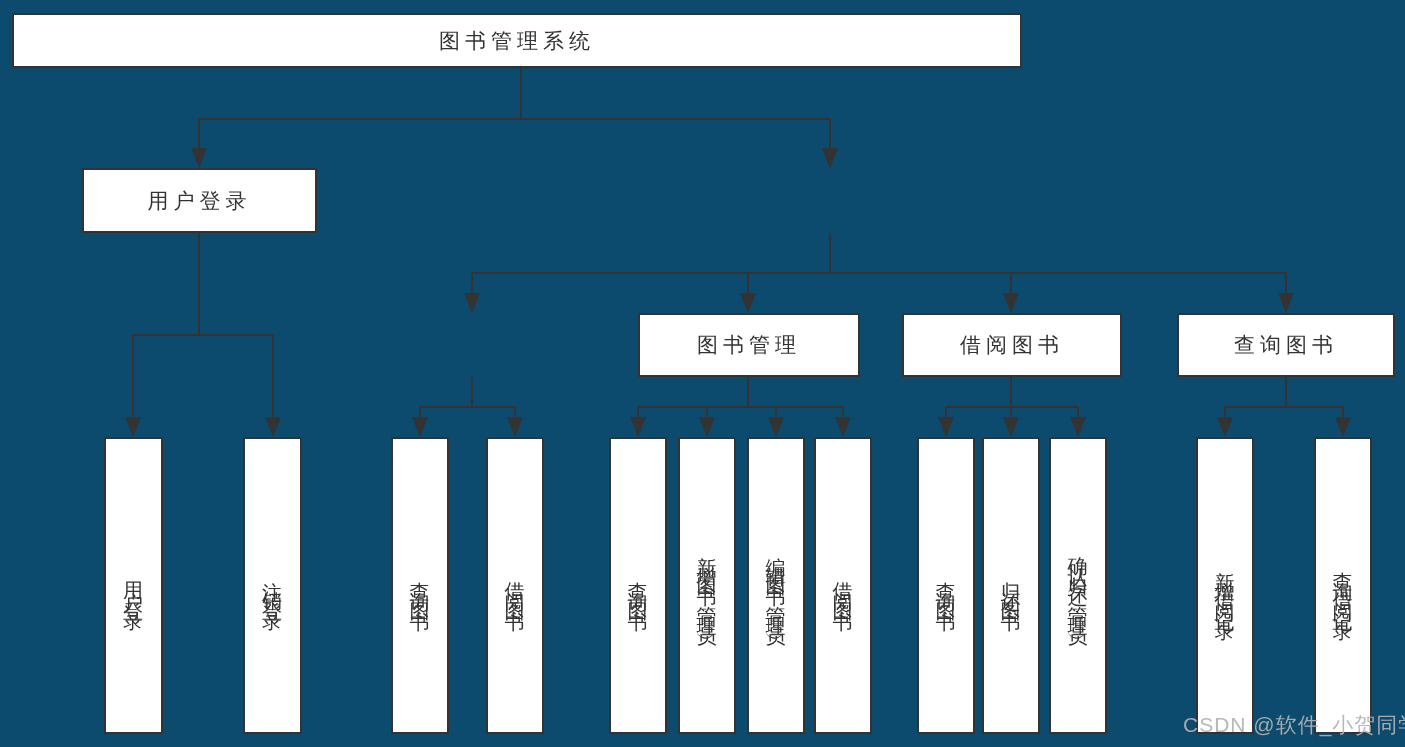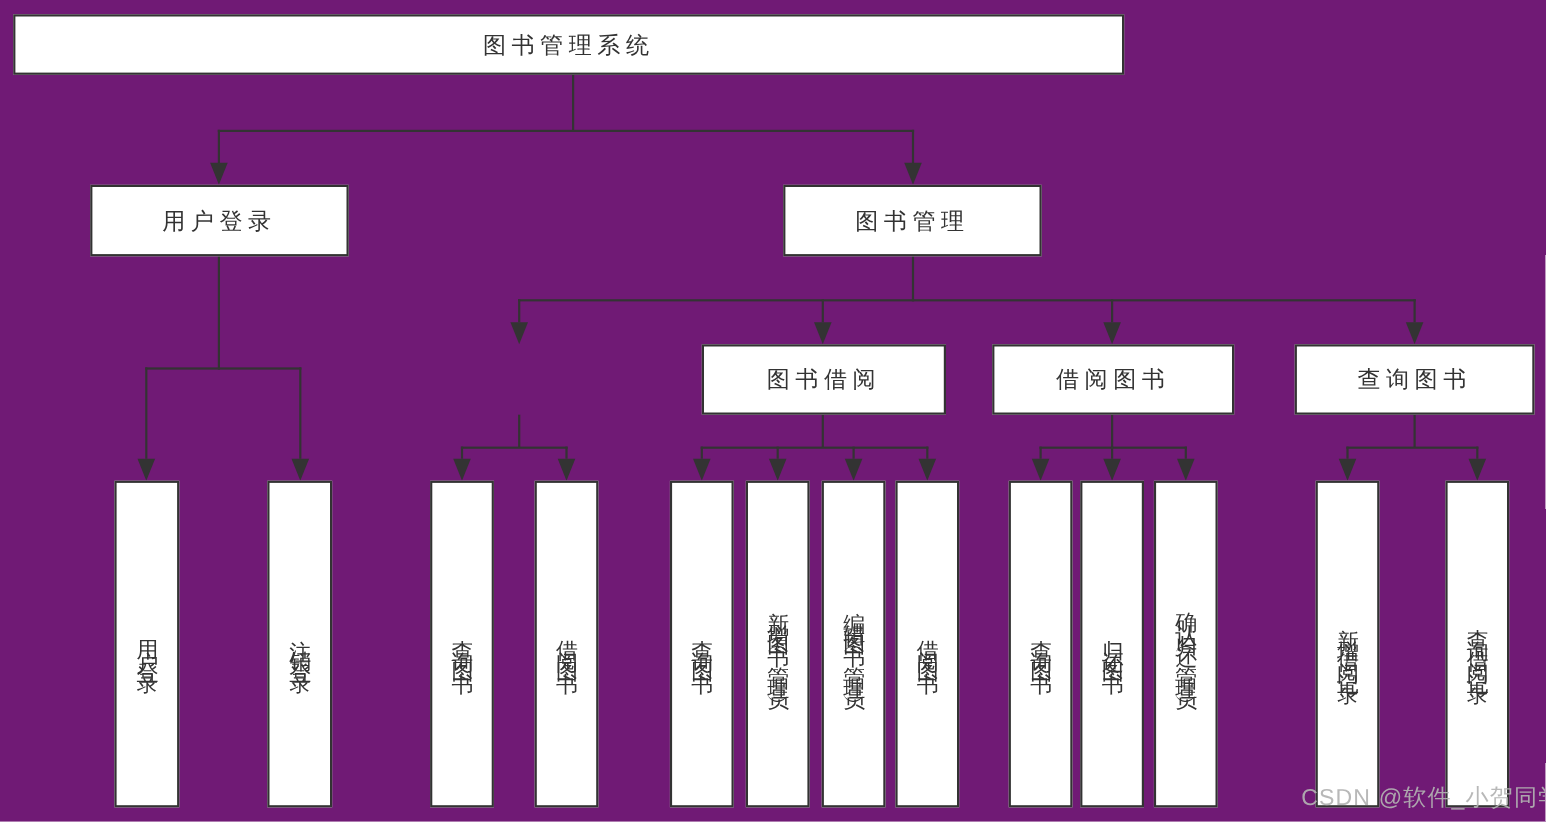--- a/index.html
+++ b/index.html
@@ -1,17 +1,17 @@
 <!DOCTYPE html>
 <html><head>
 <meta charset="utf-8">
 <style>
   html,body { margin:0; padding:0; background:#ffffff; }
   #stage {
-    position:relative; width:1405px; height:747px; background:#701a75;
+    position:relative; width:1405px; height:747px; background:#0c4a6e;
     font-family:"Liberation Sans","DejaVu Sans",sans-serif; overflow:hidden;
   }
   .box {
     position:absolute; box-sizing:border-box; background:#ffffff;
     border:2px solid #333333; display:flex; align-items:center; justify-content:center;
     color:#333333; z-index:2;
   }
   .hbox span { font-size:21px; letter-spacing:5px; white-space:nowrap; }
   .vbox span {
     writing-mode:vertical-rl; text-orientation:mixed;
@@ -40,44 +40,41 @@
   <div class="cl" style="left:520px;top:68px;width:2px;height:52px"></div>
   <div class="cl" style="left:198px;top:118px;width:633px;height:2px"></div>
   <div class="cl" style="left:198px;top:118px;width:2px;height:32px"></div>
   <div class="arr" style="left:191px;top:148px"></div>
   <div class="cl" style="left:829px;top:118px;width:2px;height:32px"></div>
   <div class="arr" style="left:822px;top:148px"></div>
 
   <div class="box hbox" style="left:82px;top:168px;width:235px;height:65px">
     <span>用户登录</span>
   </div>
-  <div class="box hbox" style="left:712px;top:168px;width:235px;height:65px">
-    <span>图书管理</span>
-  </div>
 
   <div class="cl" style="left:198px;top:233px;width:2px;height:103px"></div>
   <div class="cl" style="left:132px;top:334px;width:142px;height:2px"></div>
   <div class="cl" style="left:132px;top:334px;width:2px;height:83px"></div>
   <div class="arr" style="left:125px;top:417px"></div>
   <div class="cl" style="left:272px;top:334px;width:2px;height:83px"></div>
   <div class="arr" style="left:265px;top:417px"></div>
 
   <div class="cl" style="left:829px;top:233px;width:2px;height:41px"></div>
   <div class="cl" style="left:471px;top:272px;width:816px;height:2px"></div>
   <div class="cl" style="left:471px;top:272px;width:2px;height:21px"></div>
   <div class="arr" style="left:464px;top:293px"></div>
   <div class="cl" style="left:747px;top:272px;width:2px;height:21px"></div>
   <div class="arr" style="left:740px;top:293px"></div>
   <div class="cl" style="left:1010px;top:272px;width:2px;height:21px"></div>
   <div class="arr" style="left:1003px;top:293px"></div>
   <div class="cl" style="left:1285px;top:272px;width:2px;height:21px"></div>
   <div class="arr" style="left:1278px;top:293px"></div>
 
   <div class="box hbox" style="left:638px;top:313px;width:222px;height:64px">
-    <span>图书借阅</span>
+    <span>图书管理</span>
   </div>
   <div class="box hbox" style="left:902px;top:313px;width:220px;height:64px">
     <span>借阅图书</span>
   </div>
   <div class="box hbox" style="left:1177px;top:313px;width:218px;height:64px">
     <span>查询图书</span>
   </div>
 
   <div class="cl" style="left:471px;top:377px;width:2px;height:30px"></div>
   <div class="cl" style="left:419px;top:406px;width:97px;height:2px"></div>

